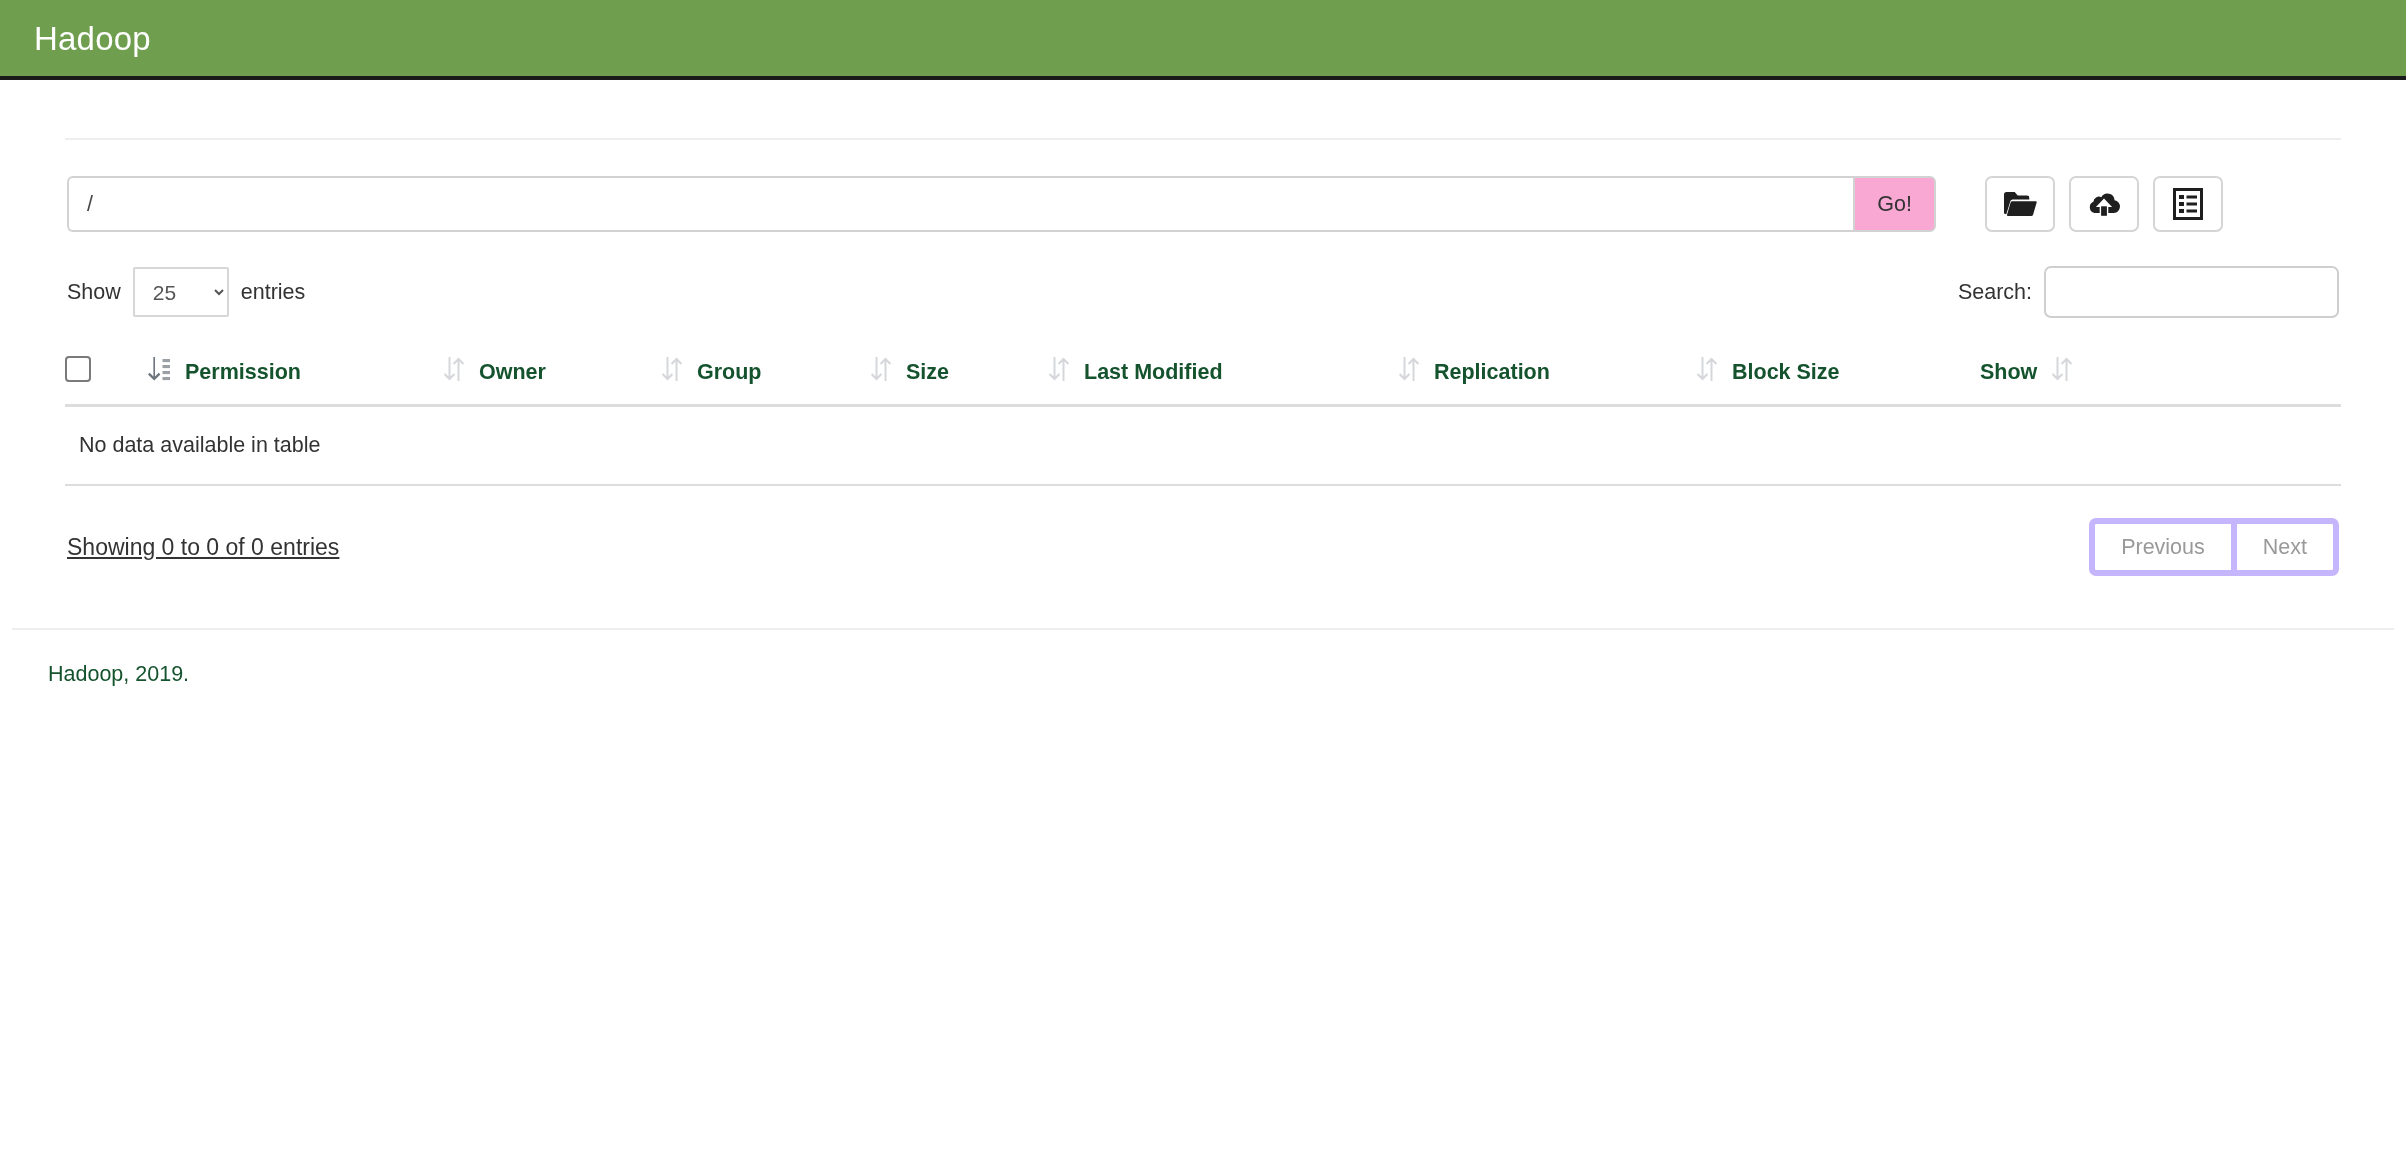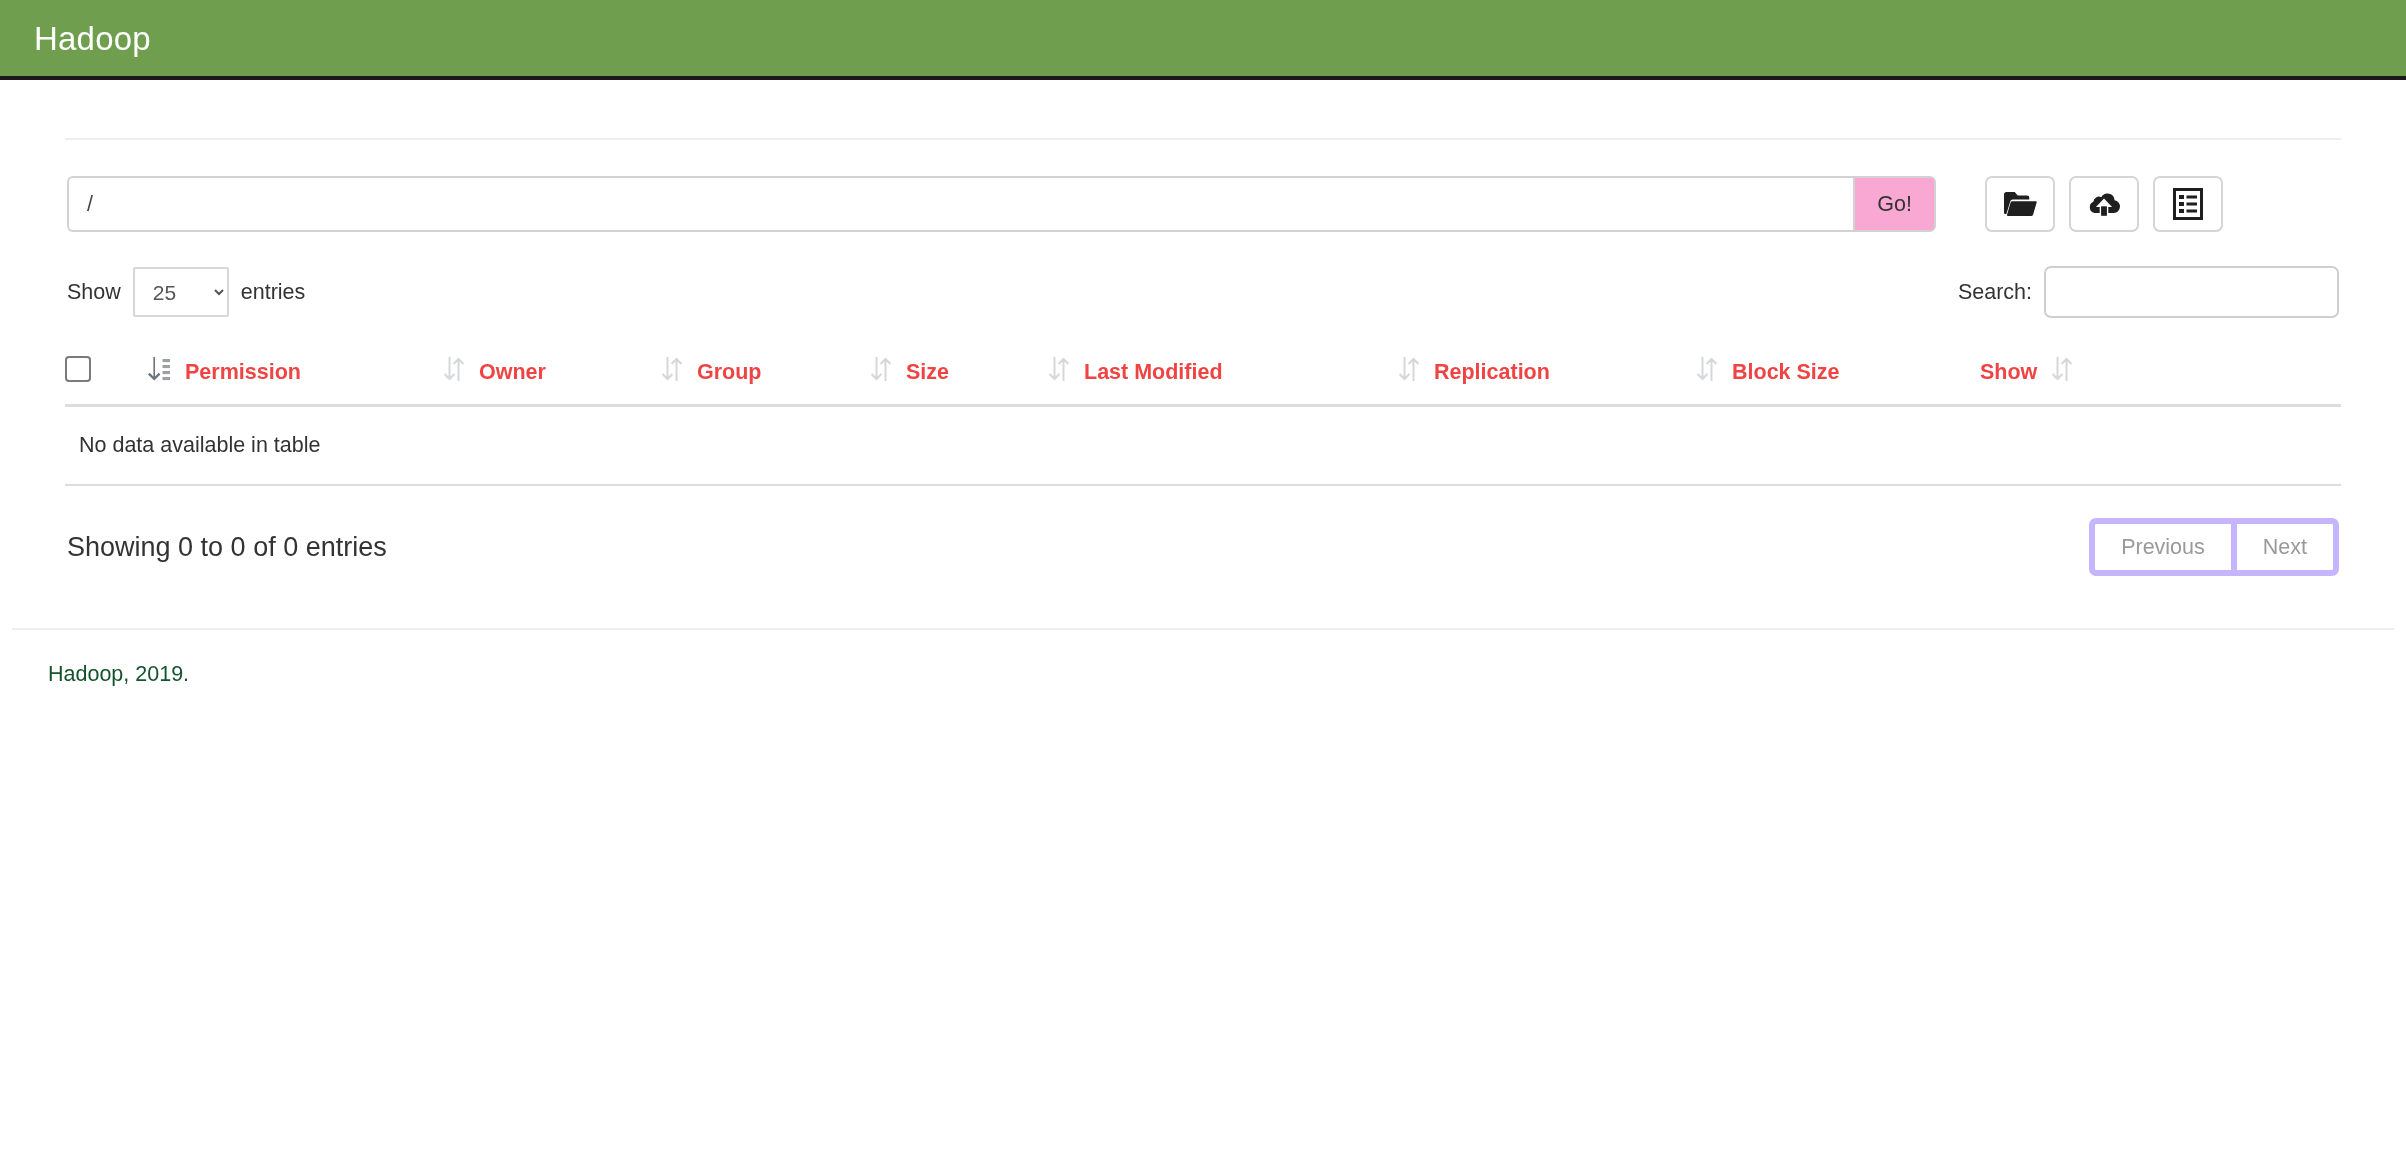--- a/index.html
+++ b/index.html
@@ -196,21 +196,21 @@
   table.files {
     width: 100%;
     border-collapse: collapse;
     margin-top: 24px;
     table-layout: fixed;
   }
   table.files thead th {
     text-align: left;
     font-size: 21.5px;
     font-weight: bold;
-    color: #ef4444;
+    color: #14532d;
     padding: 14px 0 16px 0;
     border-bottom: 3px solid #dddddd;
     white-space: nowrap;
     vertical-align: middle;
     cursor: pointer;
   }
   th .th-inner {
     display: flex;
     align-items: center;
     gap: 14px;
@@ -247,22 +247,23 @@
 
   
   .table-footer {
     display: flex;
     justify-content: space-between;
     align-items: center;
     margin-top: 32px;
     padding: 0 2px;
   }
   .dt-info {
-    font-size: 27px;
-    color: #333333;
+    font-size: 23px;
+    color: #333333;
+    text-decoration: underline;
   }
   .pagination {
     display: flex;
   }
   .page-btn {
     height: 58px;
     border: 6px solid #c4b5fd;
     background: #ffffff;
     font-family: "Liberation Sans", sans-serif;
     font-size: 21.5px;

